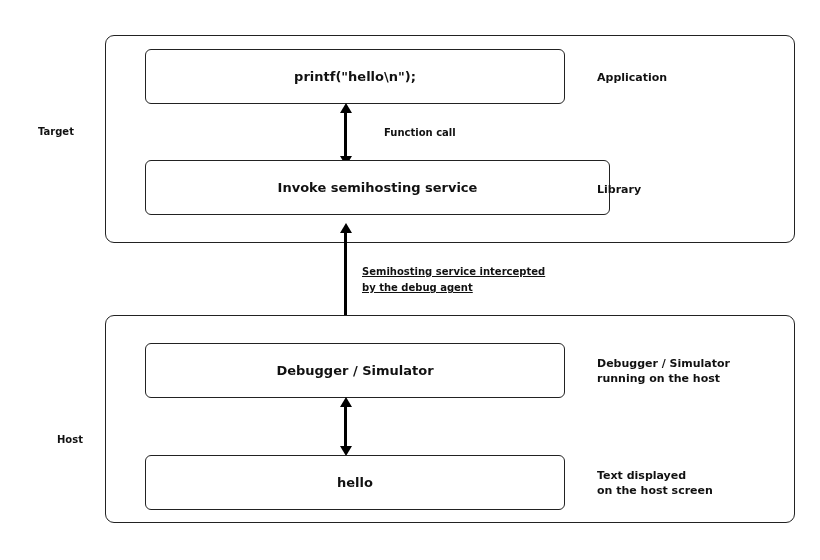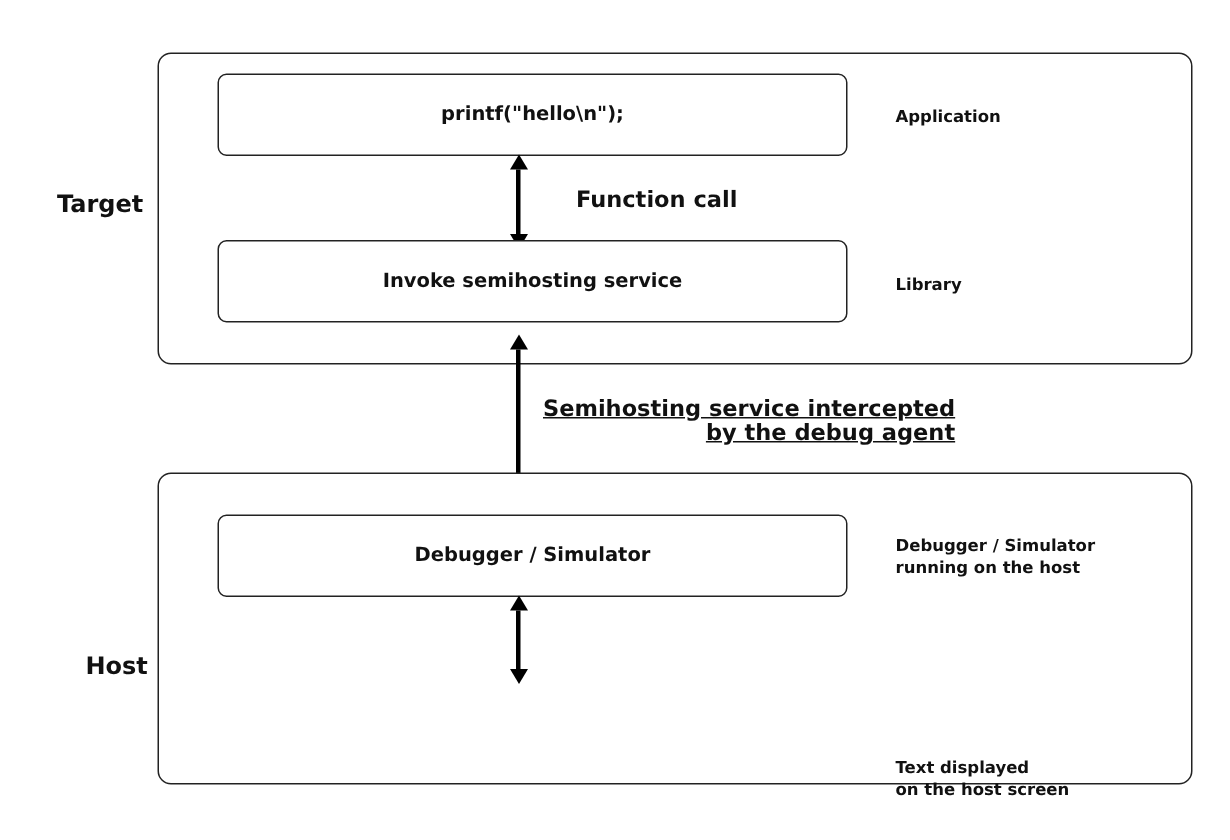--- a/index.html
+++ b/index.html
@@ -35,28 +35,27 @@
   }
   .side-label {
     position: absolute;
     font-size: 11px;
     line-height: 15px;
     white-space: pre-line;
     text-align: left;
   }
   .group-label {
     position: absolute;
-    font-size: 16px;
+    font-size: 10px;
   }
   .arrow-label {
     position: absolute;
-    font-size: 15px;
+    font-size: 10px;
     line-height: 16px;
     white-space: pre-line;
-    text-align: right;
   }
   .arrow-v {
     position: absolute;
     width: 3px;
     background: #000000;
   }
   .arrow-v::before {
     content: "";
     position: absolute;
     top: -10px;
@@ -75,28 +74,28 @@
     border-left: 6px solid transparent;
     border-right: 6px solid transparent;
     border-top: 10px solid #000000;
   }
 
   
   #target-group   { left: 105px; top: 35px;  width: 690px; height: 208px; }
   #host-group     { left: 105px; top: 315px; width: 690px; height: 208px; }
 
   #app-box        { left: 145px; top: 49px;  width: 420px; height: 55px; }
-  #lib-box        { left: 145px; top: 160px; width: 420px; height: 55px; }
+  #lib-box        { left: 145px; top: 160px; width: 465px; height: 55px; }
   #debugger-box   { left: 145px; top: 343px; width: 420px; height: 55px; }
   #output-box     { left: 145px; top: 455px; width: 420px; height: 55px; }
 
   #app-side-label      { left: 597px; top: 70px;  }
   #lib-side-label      { left: 597px; top: 182px; }
   #debugger-side-label { left: 597px; top: 356px; }
-  #output-side-label   { left: 597px; top: 468px; margin-top: 36px; }
+  #output-side-label   { left: 597px; top: 468px; }
 
   #target-label   { left: 38px;  top: 126px; }
   #host-label     { left: 57px;  top: 419px; margin-top: 15px; }
 
   #arrow-function-call { left: 344px; top: 113px; height: 43px; }
   #arrow-semihost      { left: 344px; top: 233px; height: 93px; }
   #arrow-host          { left: 344px; top: 407px; height: 39px; }
 
   #function-call-label { left: 384px; top: 125px; }
   #semihost-label      { left: 362px; top: 264px; text-decoration: underline; }
@@ -130,16 +129,19 @@
   <div class="group-label" id="host-label">Host</div>
 
   <div class="node-box" id="debugger-box">
     <span>Debugger / Simulator</span>
   </div>
   <div class="side-label" id="debugger-side-label">Debugger / Simulator
 running on the host</div>
 
   <div class="arrow-v" id="arrow-host"></div>
 
+  <div class="node-box" id="output-box">
+    <span>hello</span>
+  </div>
   <div class="side-label" id="output-side-label">Text displayed
 on the host screen</div>
 
 </div>
 
 </body></html>

